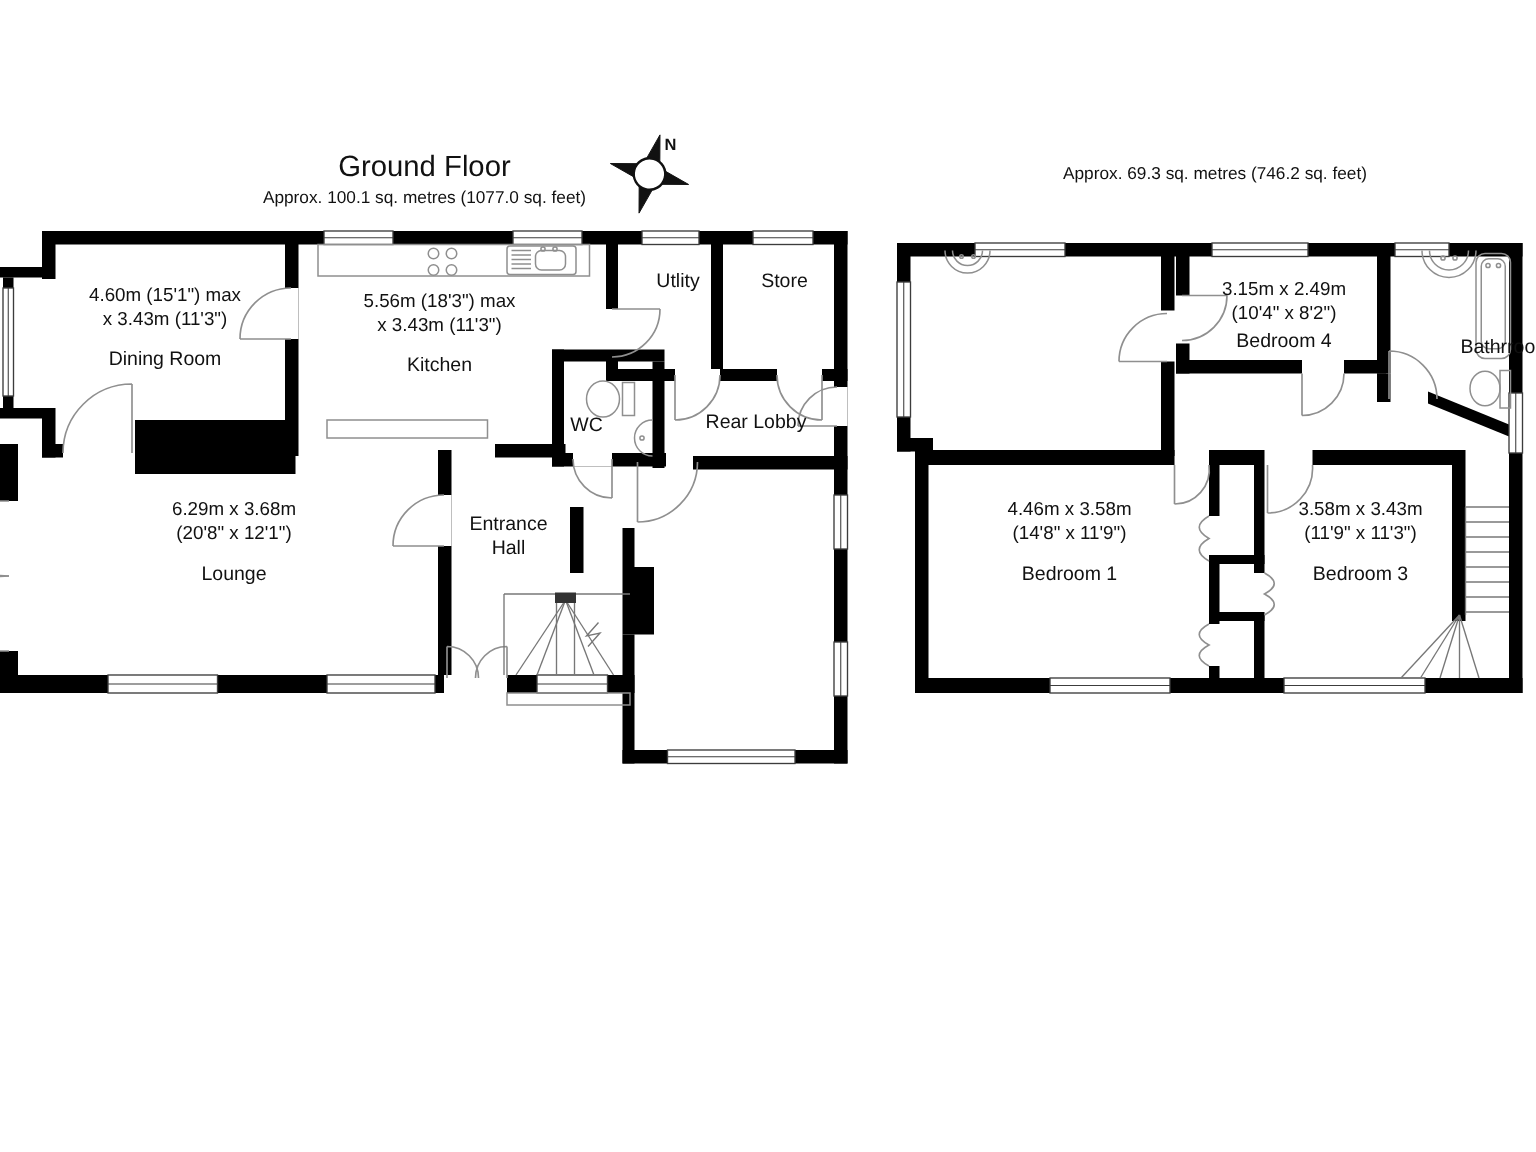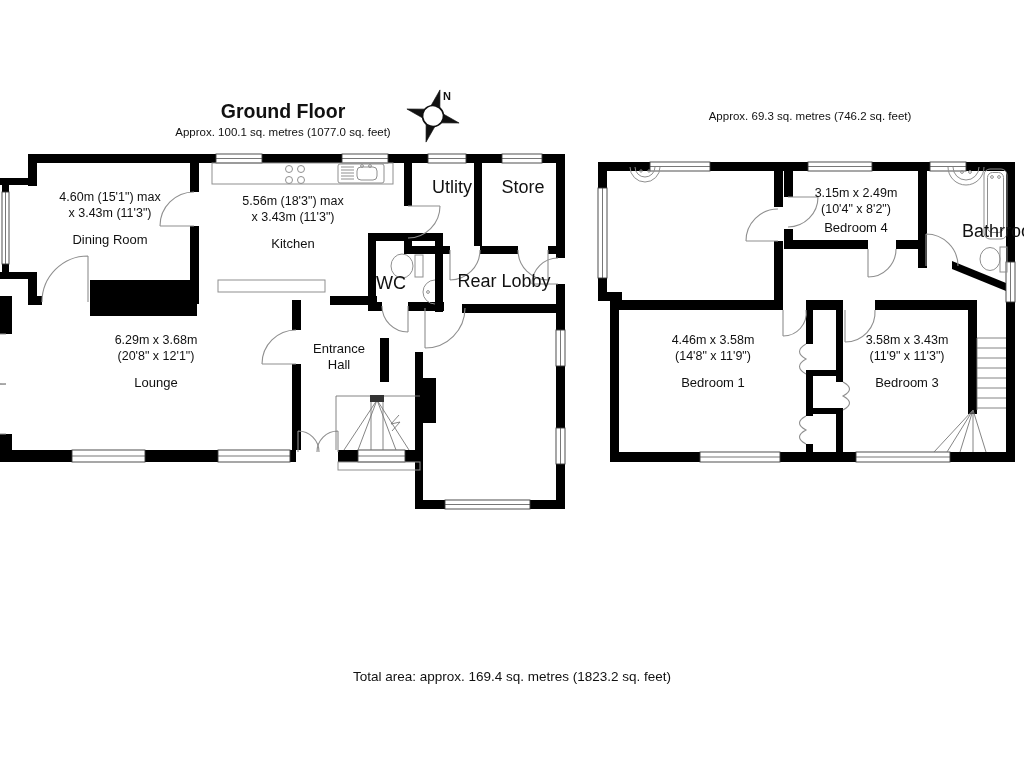--- a/index.html
+++ b/index.html
@@ -12,23 +12,23 @@
   .winline{stroke:#3c3c3c;stroke-width:0.7;}
   .door{stroke:var(--door-line,#8f8f8f);stroke-width:1.1;fill:none;}
   .fix{stroke:var(--fixture-line,#8f8f8f);stroke-width:1;fill:none;}
   .stair{stroke:#777;stroke-width:0.9;fill:none;}
   .lbl{position:absolute;transform:translate(-50%,-50%);text-align:center;white-space:nowrap;
        font-size:12.5px;line-height:16px;}
   .lbl .name{display:block;font-size:13px;margin-top:11px;}
   .lbl .name2{display:block;font-size:13px;margin-top:0;}
   .lbl.tight .name{margin-top:3px;}
   .lbl.midgap .name{margin-top:7px;}
-  .lbl.single{font-size:18px;}
+  .lbl.single{font-size:13px;}
   .floor-head{position:absolute;transform:translate(-50%,0);text-align:center;white-space:nowrap;}
-  .floor-title{font-size:19.5px;font-weight:bold;}
+  .floor-title{font-size:19.5px;font-weight:normal;}
   .floor-sub{font-size:11.5px;margin-top:3px;}
   .total{position:absolute;transform:translate(-50%,-50%);font-size:13.5px;white-space:nowrap;}
   .nlabel{font:bold 11px "Liberation Sans",sans-serif;fill:#111;}
 </style>
 </head>
 <body>
 
 <div class="stage">
 
 <svg width="1024" height="768" viewBox="0 0 1024 768">
@@ -310,15 +310,14 @@
   <span>4.46m x 3.58m</span><br>
   <span>(14'8" x 11'9")</span>
   <span class="name">Bedroom 1</span>
 </div>
 <div class="lbl" style="left:907px;top:361px;">
   <span>3.58m x 3.43m</span><br>
   <span>(11'9" x 11'3")</span>
   <span class="name">Bedroom 3</span>
 </div>
 
-<div class="total" style="left:512px;top:676px;">Total area: approx. 169.4 sq. metres (1823.2 sq. feet)</div>
 
 </div>
 
 </body></html>

